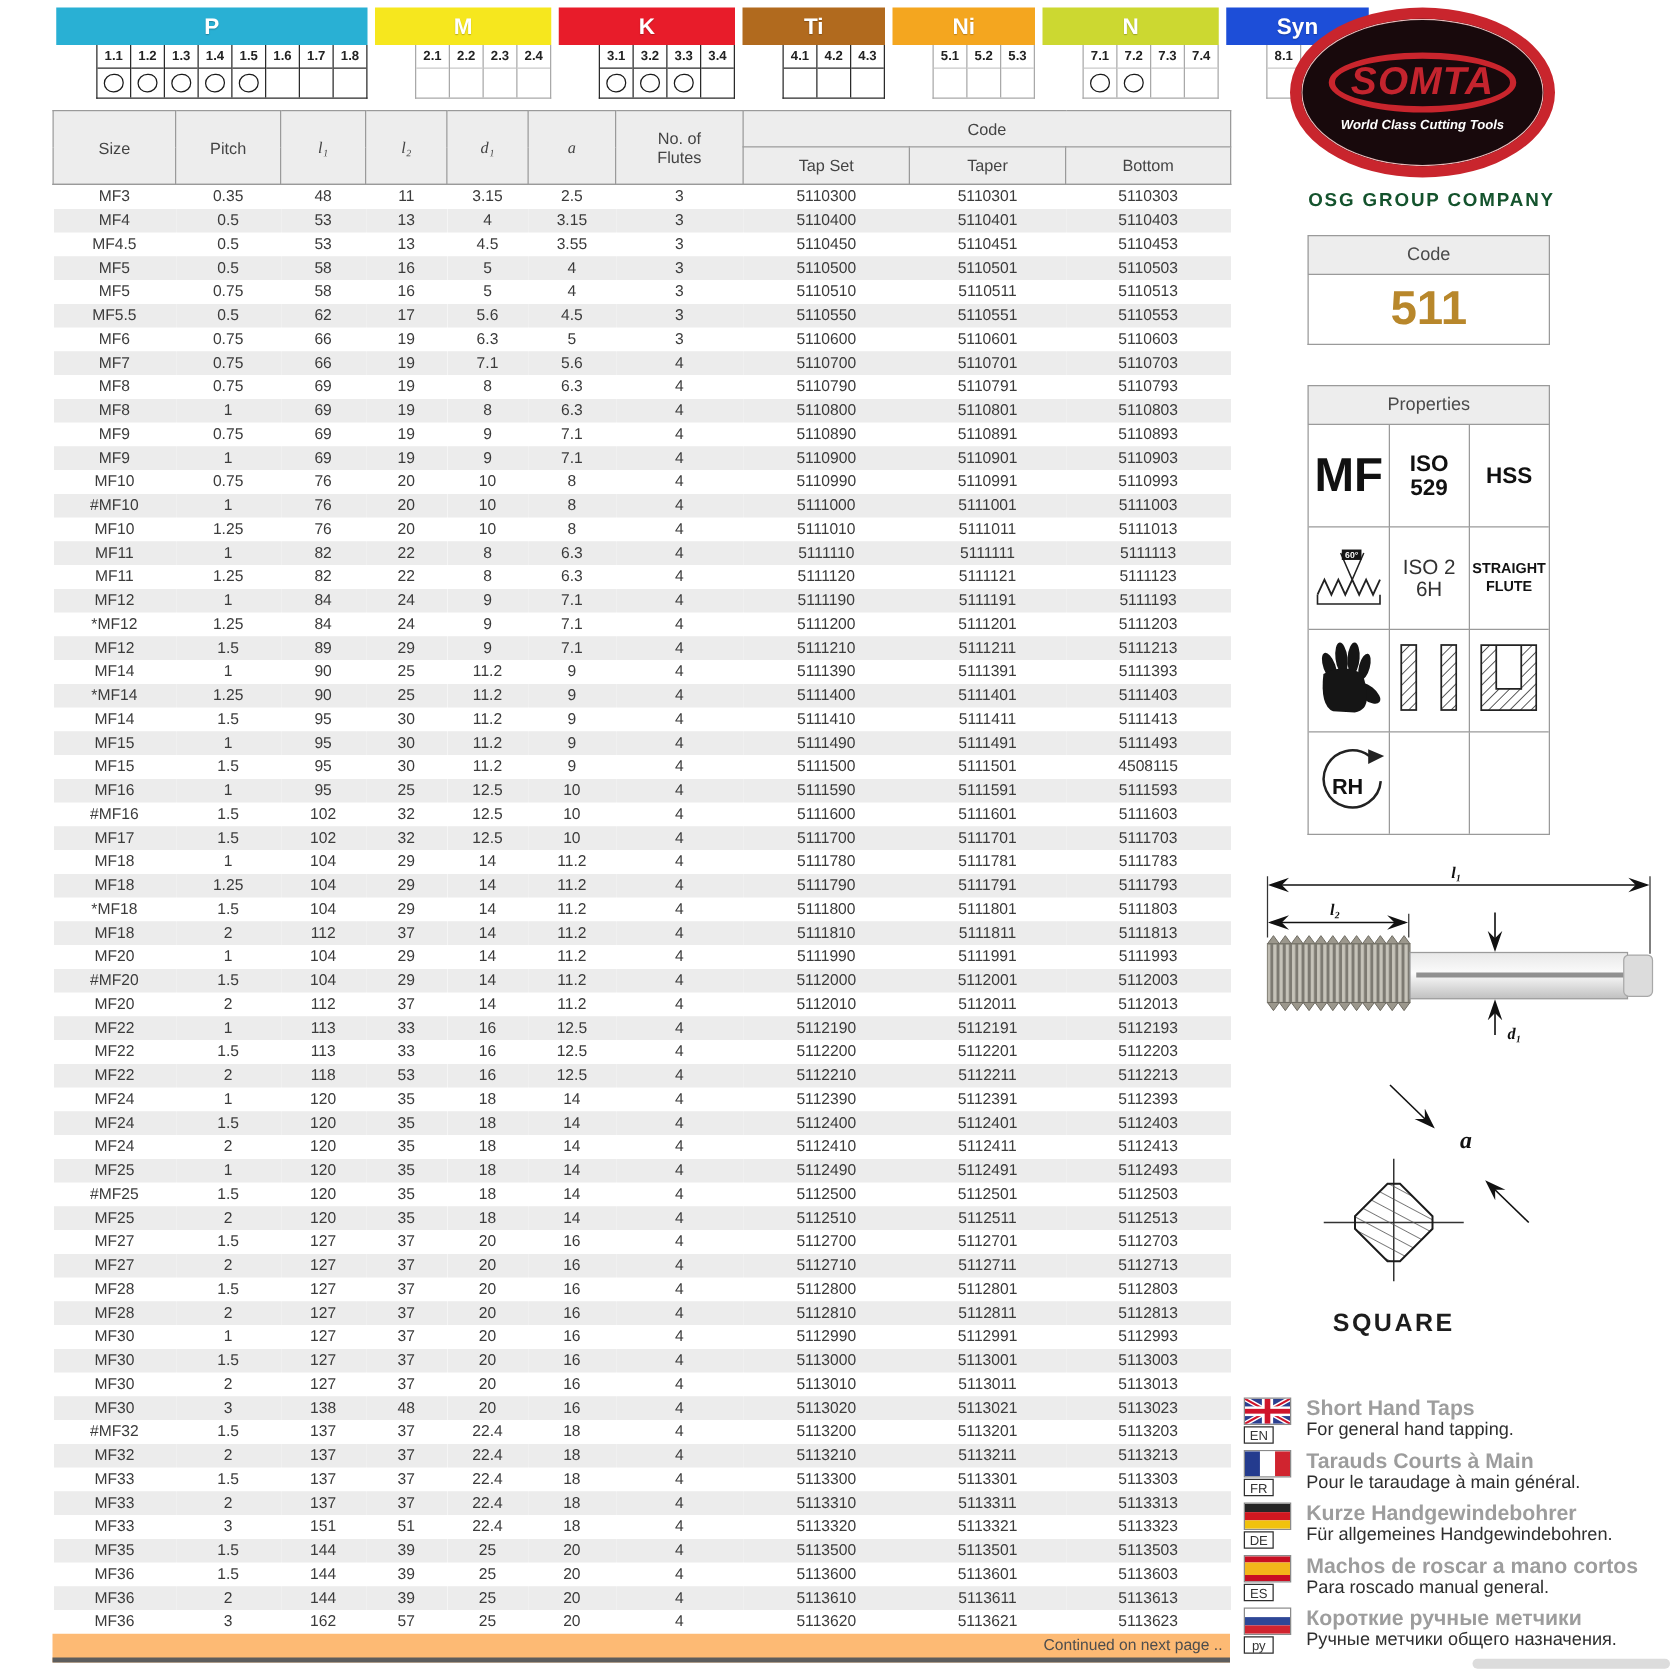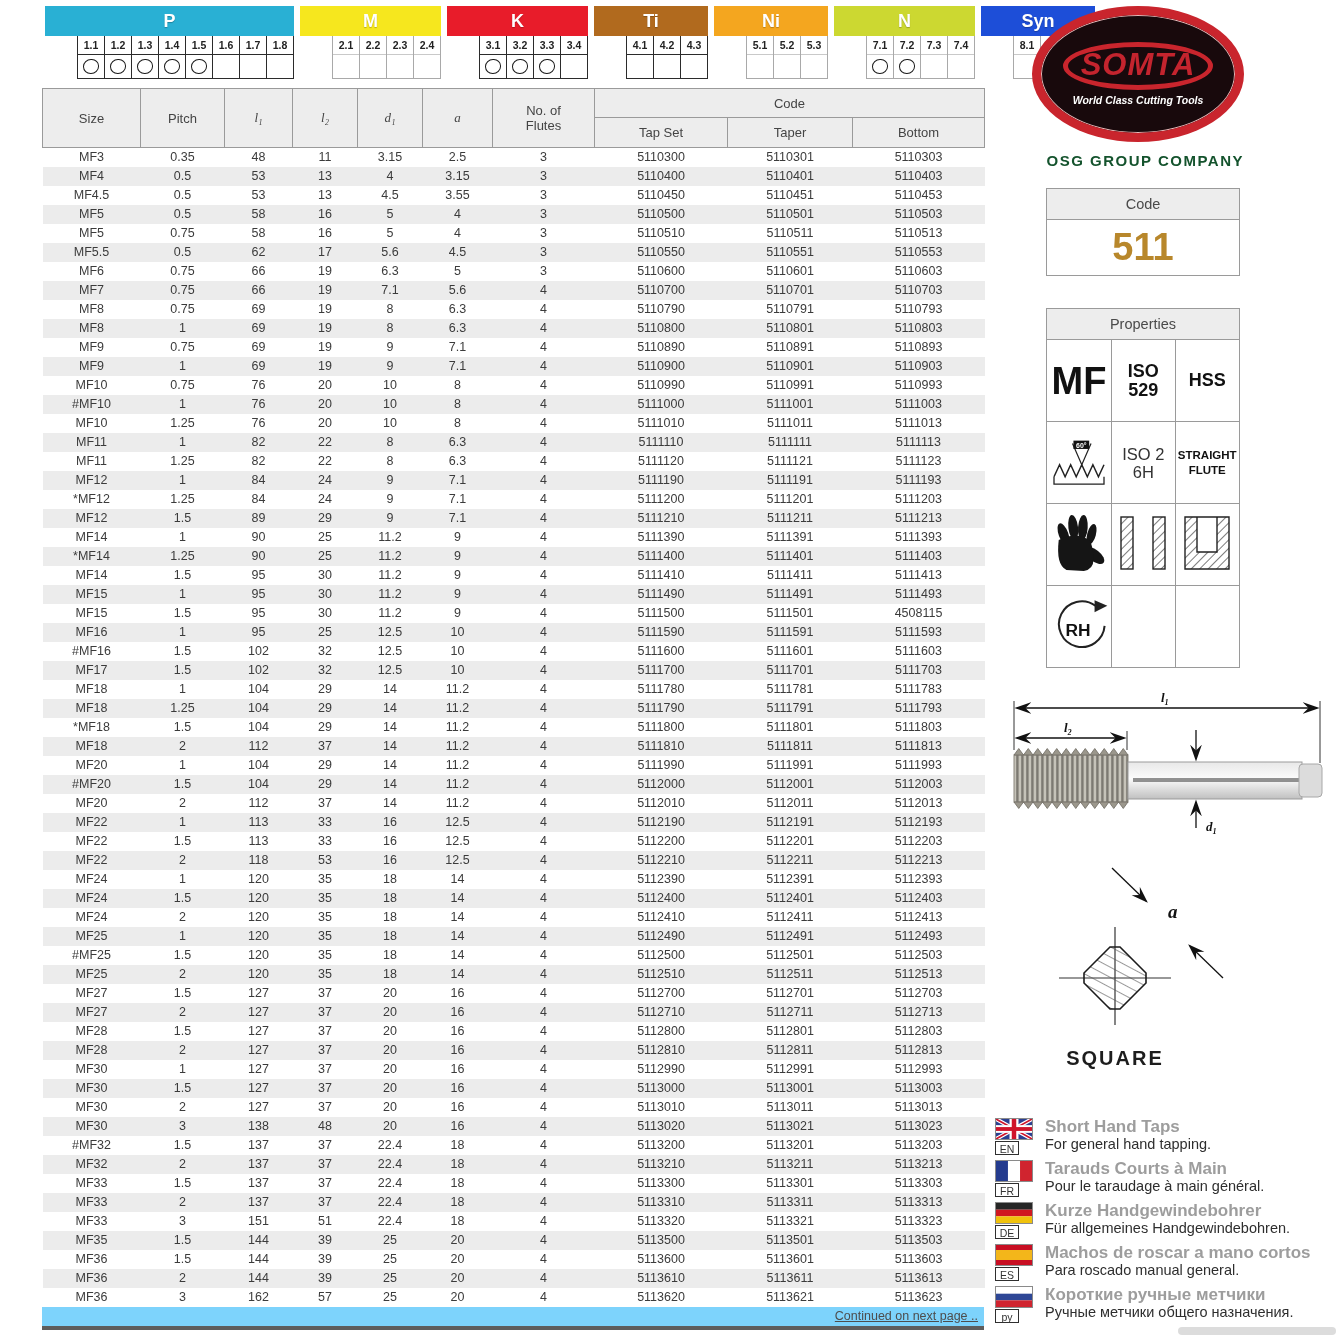--- a/index.html
+++ b/index.html
@@ -26,21 +26,21 @@
   table.tap-table{border-collapse:collapse;table-layout:fixed;width:942px;}
   table.tap-table th{background:#ededed;border:1px solid #9a9a9a;font-weight:normal;
                      font-size:13px;color:#444;text-align:center;}
   table.tap-table thead tr:first-child th{height:26px;}
   table.tap-table thead tr:last-child th{height:27px;}
   th.ital{font-style:italic;font-family:"Liberation Serif","DejaVu Serif",serif;font-size:14px;}
   table.tap-table td{text-align:center;font-size:12.5px;height:19px;line-height:19px;
                      padding:0;color:#3b3b3b;white-space:nowrap;overflow:hidden;}
   table.tap-table tbody tr:nth-child(even){background:#ececec;}
   #continued-row{width:942px;height:19px;line-height:19px;text-align:right;font-size:12.5px;
-                 color:#4d4d4d;background:#7dd3fc;border-bottom:4px solid #5d5d5d;padding:0;text-decoration:underline;}
+                 color:#4d4d4d;background:#fdba74;border-bottom:4px solid #5d5d5d;padding:0;}
   #continued-row span{margin-right:6px;}
 
   
   #logo{position:absolute;left:1032px;top:6px;width:212px;font-style:italic;}
   .logo-oval{width:194px;height:118px;margin:0 auto;border-radius:50%;background:#18090c;
              border:9px solid #c9252d;display:flex;flex-direction:column;align-items:center;
              justify-content:center;box-shadow:0 0 0 1px #e6b9b9 inset;}
   .logo-ring{border:5px solid #c9252d;border-radius:50%;padding:0 13px 2px 13px;}
   .logo-brand{color:#c4242e;font-size:31px;font-weight:bold;letter-spacing:1px;}
   .logo-tag{color:#fff;font-size:10.5px;font-weight:bold;margin-top:4px;white-space:nowrap;}

